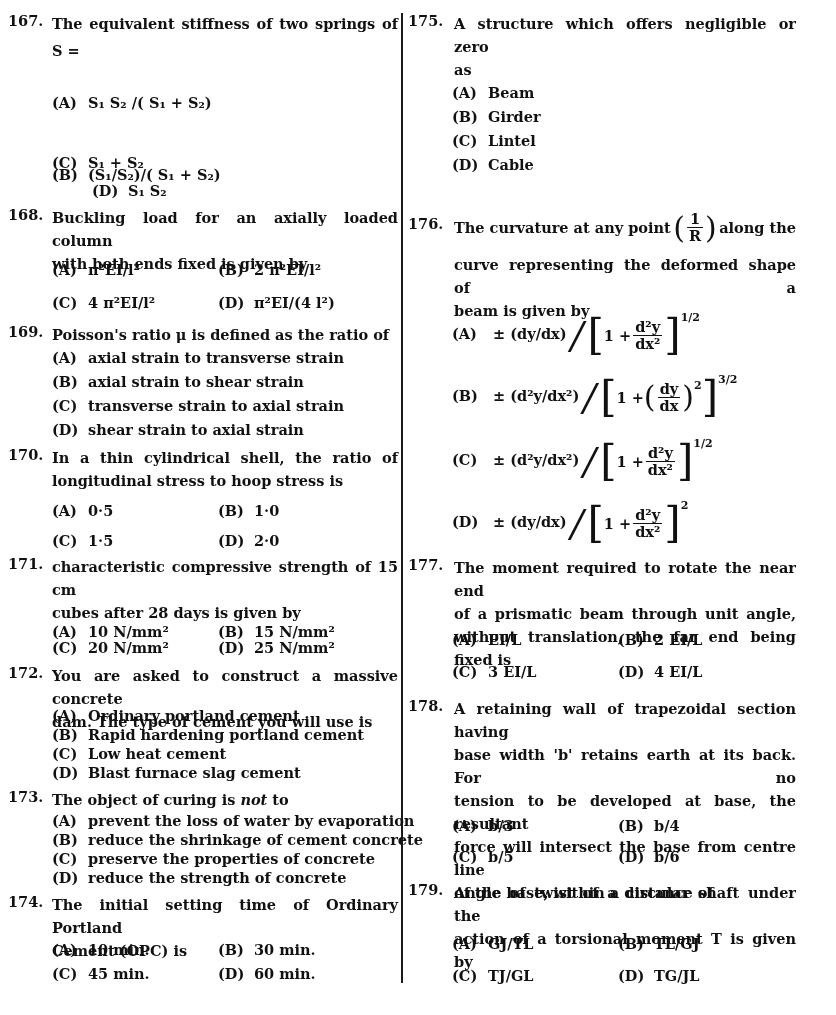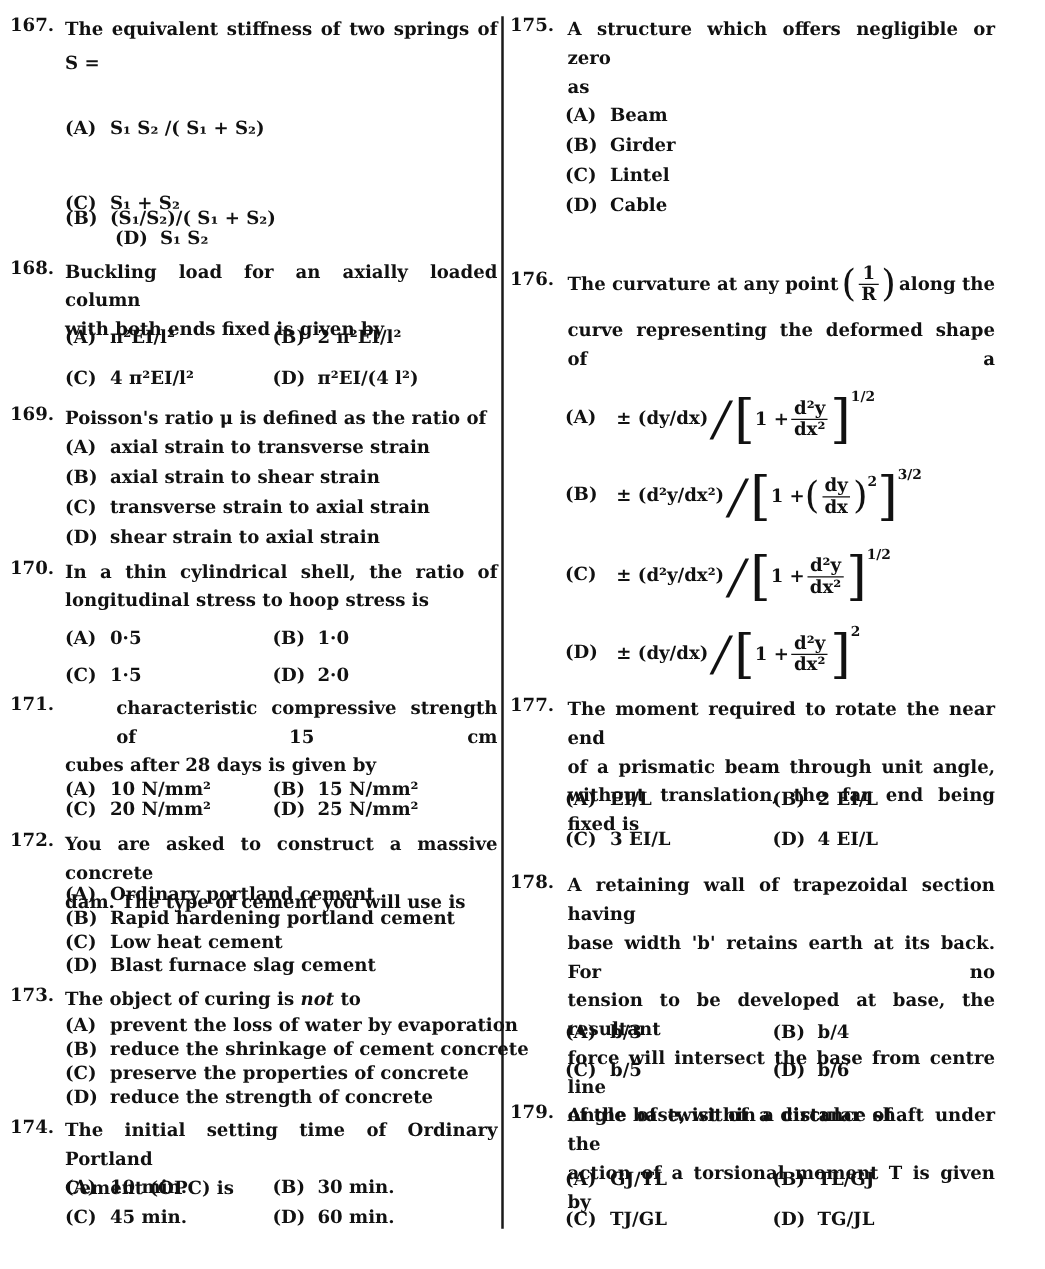--- a/index.html
+++ b/index.html
@@ -75,21 +75,21 @@
   </div>
   <div class="opt" style="left:44px; top:56px;"><span class="lbl">(A)</span><span>0·5</span></div>
   <div class="opt" style="left:210px; top:56px;"><span class="lbl">(B)</span><span>1·0</span></div>
   <div class="opt" style="left:44px; top:86px;"><span class="lbl">(C)</span><span>1·5</span></div>
   <div class="opt" style="left:210px; top:86px;"><span class="lbl">(D)</span><span>2·0</span></div>
 </div>
 
 <div class="q" style="left:8px; top:555px; width:390px;">
   <span class="qnum">171.</span>
   <div class="qtext" style="top:0; width:346px;">
-    <div style="text-align:justify; text-align-last:justify;margin-left:41px;">characteristic compressive strength of 15 cm</div>
+    <div style="text-align:justify; text-align-last:justify;">characteristic compressive strength of 15 cm</div>
     <div>cubes after 28 days is given by</div>
   </div>
   <div class="opt" style="left:44px; top:68px;"><span class="lbl">(A)</span><span>10 N/mm²</span></div>
   <div class="opt" style="left:210px; top:68px;"><span class="lbl">(B)</span><span>15 N/mm²</span></div>
   <div class="opt" style="left:44px; top:84px;"><span class="lbl">(C)</span><span>20 N/mm²</span></div>
   <div class="opt" style="left:210px; top:84px;"><span class="lbl">(D)</span><span>25 N/mm²</span></div>
 </div>
 
 <div class="q" style="left:8px; top:664px; width:390px;">
   <span class="qnum">172.</span>
@@ -140,20 +140,21 @@
 
 <div class="q" style="left:408px; top:205px; width:420px;">
   <span class="qnum" style="top:10px;">176.</span>
   <div class="qtext" style="left:46px; top:0; width:342px;">
     <div style="display:flex; justify-content:space-between; align-items:center; height:44px;">
       <span>The curvature at any point</span>
       <span><span class="bigparen">(</span><span class="frac"><span class="num">1</span><span>R</span></span><span class="bigparen">)</span></span>
       <span>along the</span>
     </div>
     <div style="text-align:justify; text-align-last:justify; margin-top:4px;">curve representing the deformed shape of a</div>
+    <div>beam is given by</div>
   </div>
 
   <div class="opt" style="left:44px; top:106px;">
     <span class="lbl" style="vertical-align:middle;">(A)</span>
     <span class="formula">
       <span>± (dy/dx)</span><span class="slash">/</span><span class="bigbracket">[</span><span style="vertical-align:middle;">1 +</span><span class="frac"><span class="num">d²y</span><span>dx²</span></span><span class="bigbracket">]</span><span class="exp">1/2</span>
     </span>
   </div>
 
   <div class="opt" style="left:44px; top:168px;">

